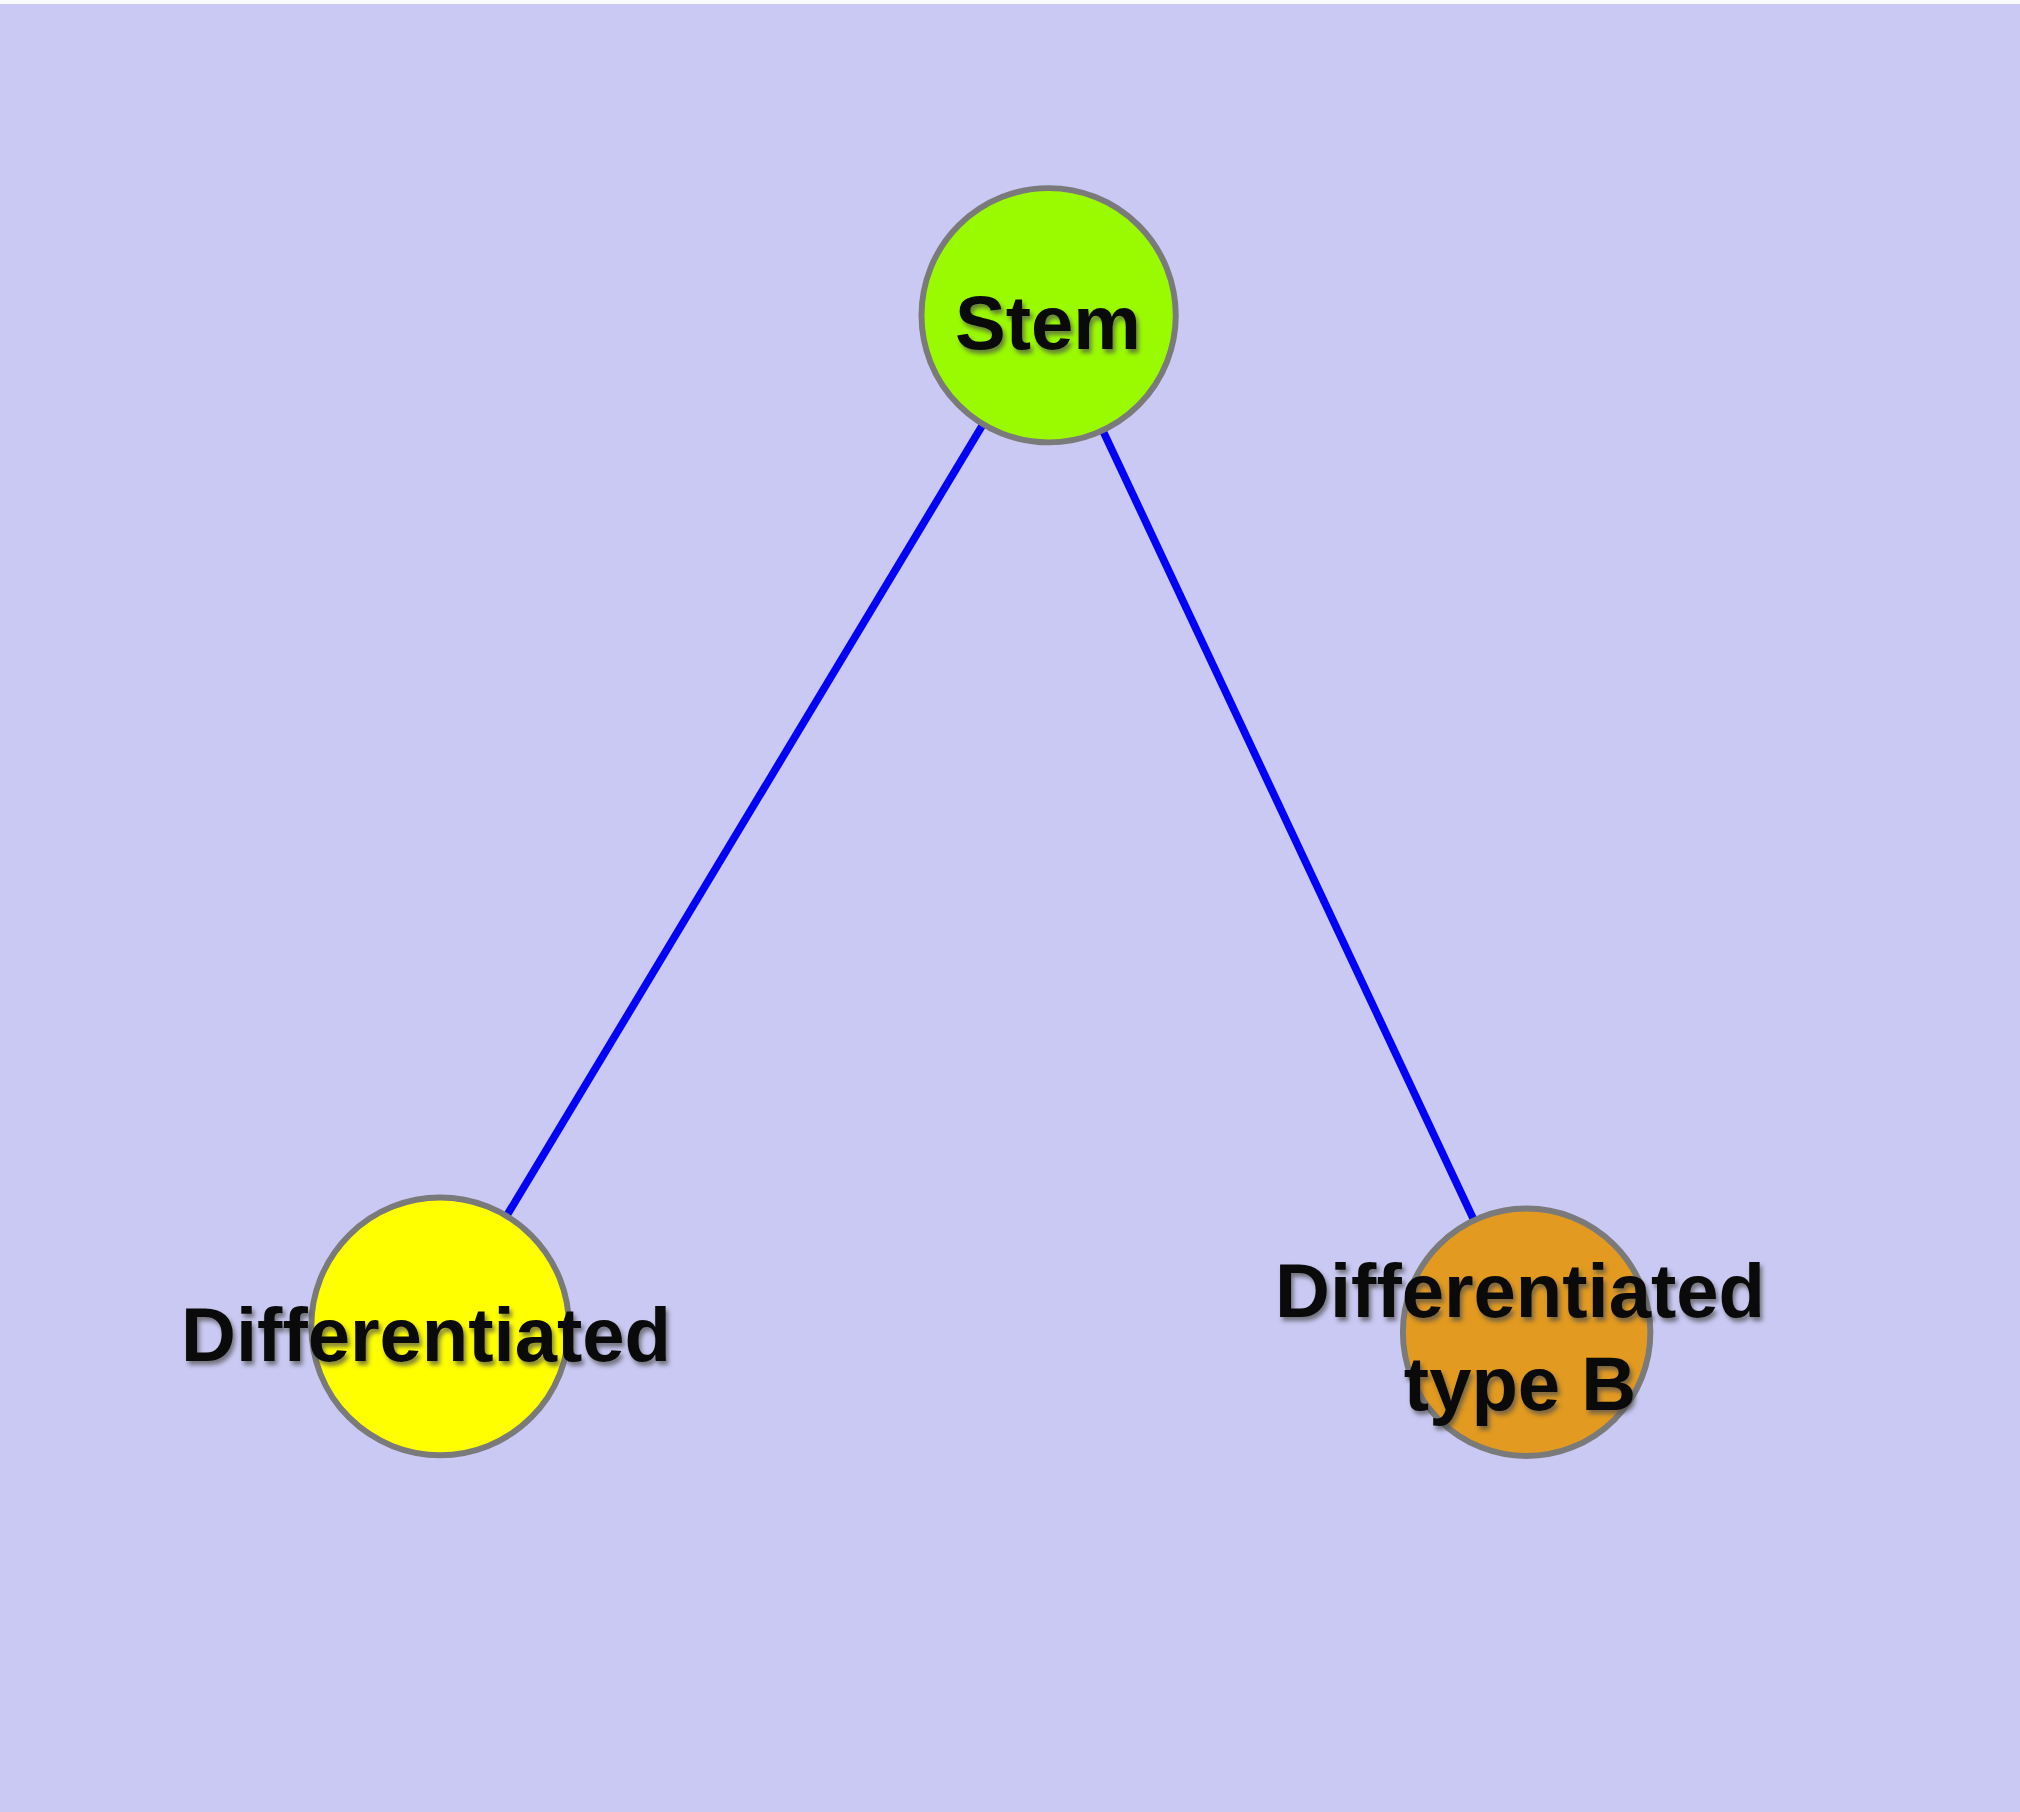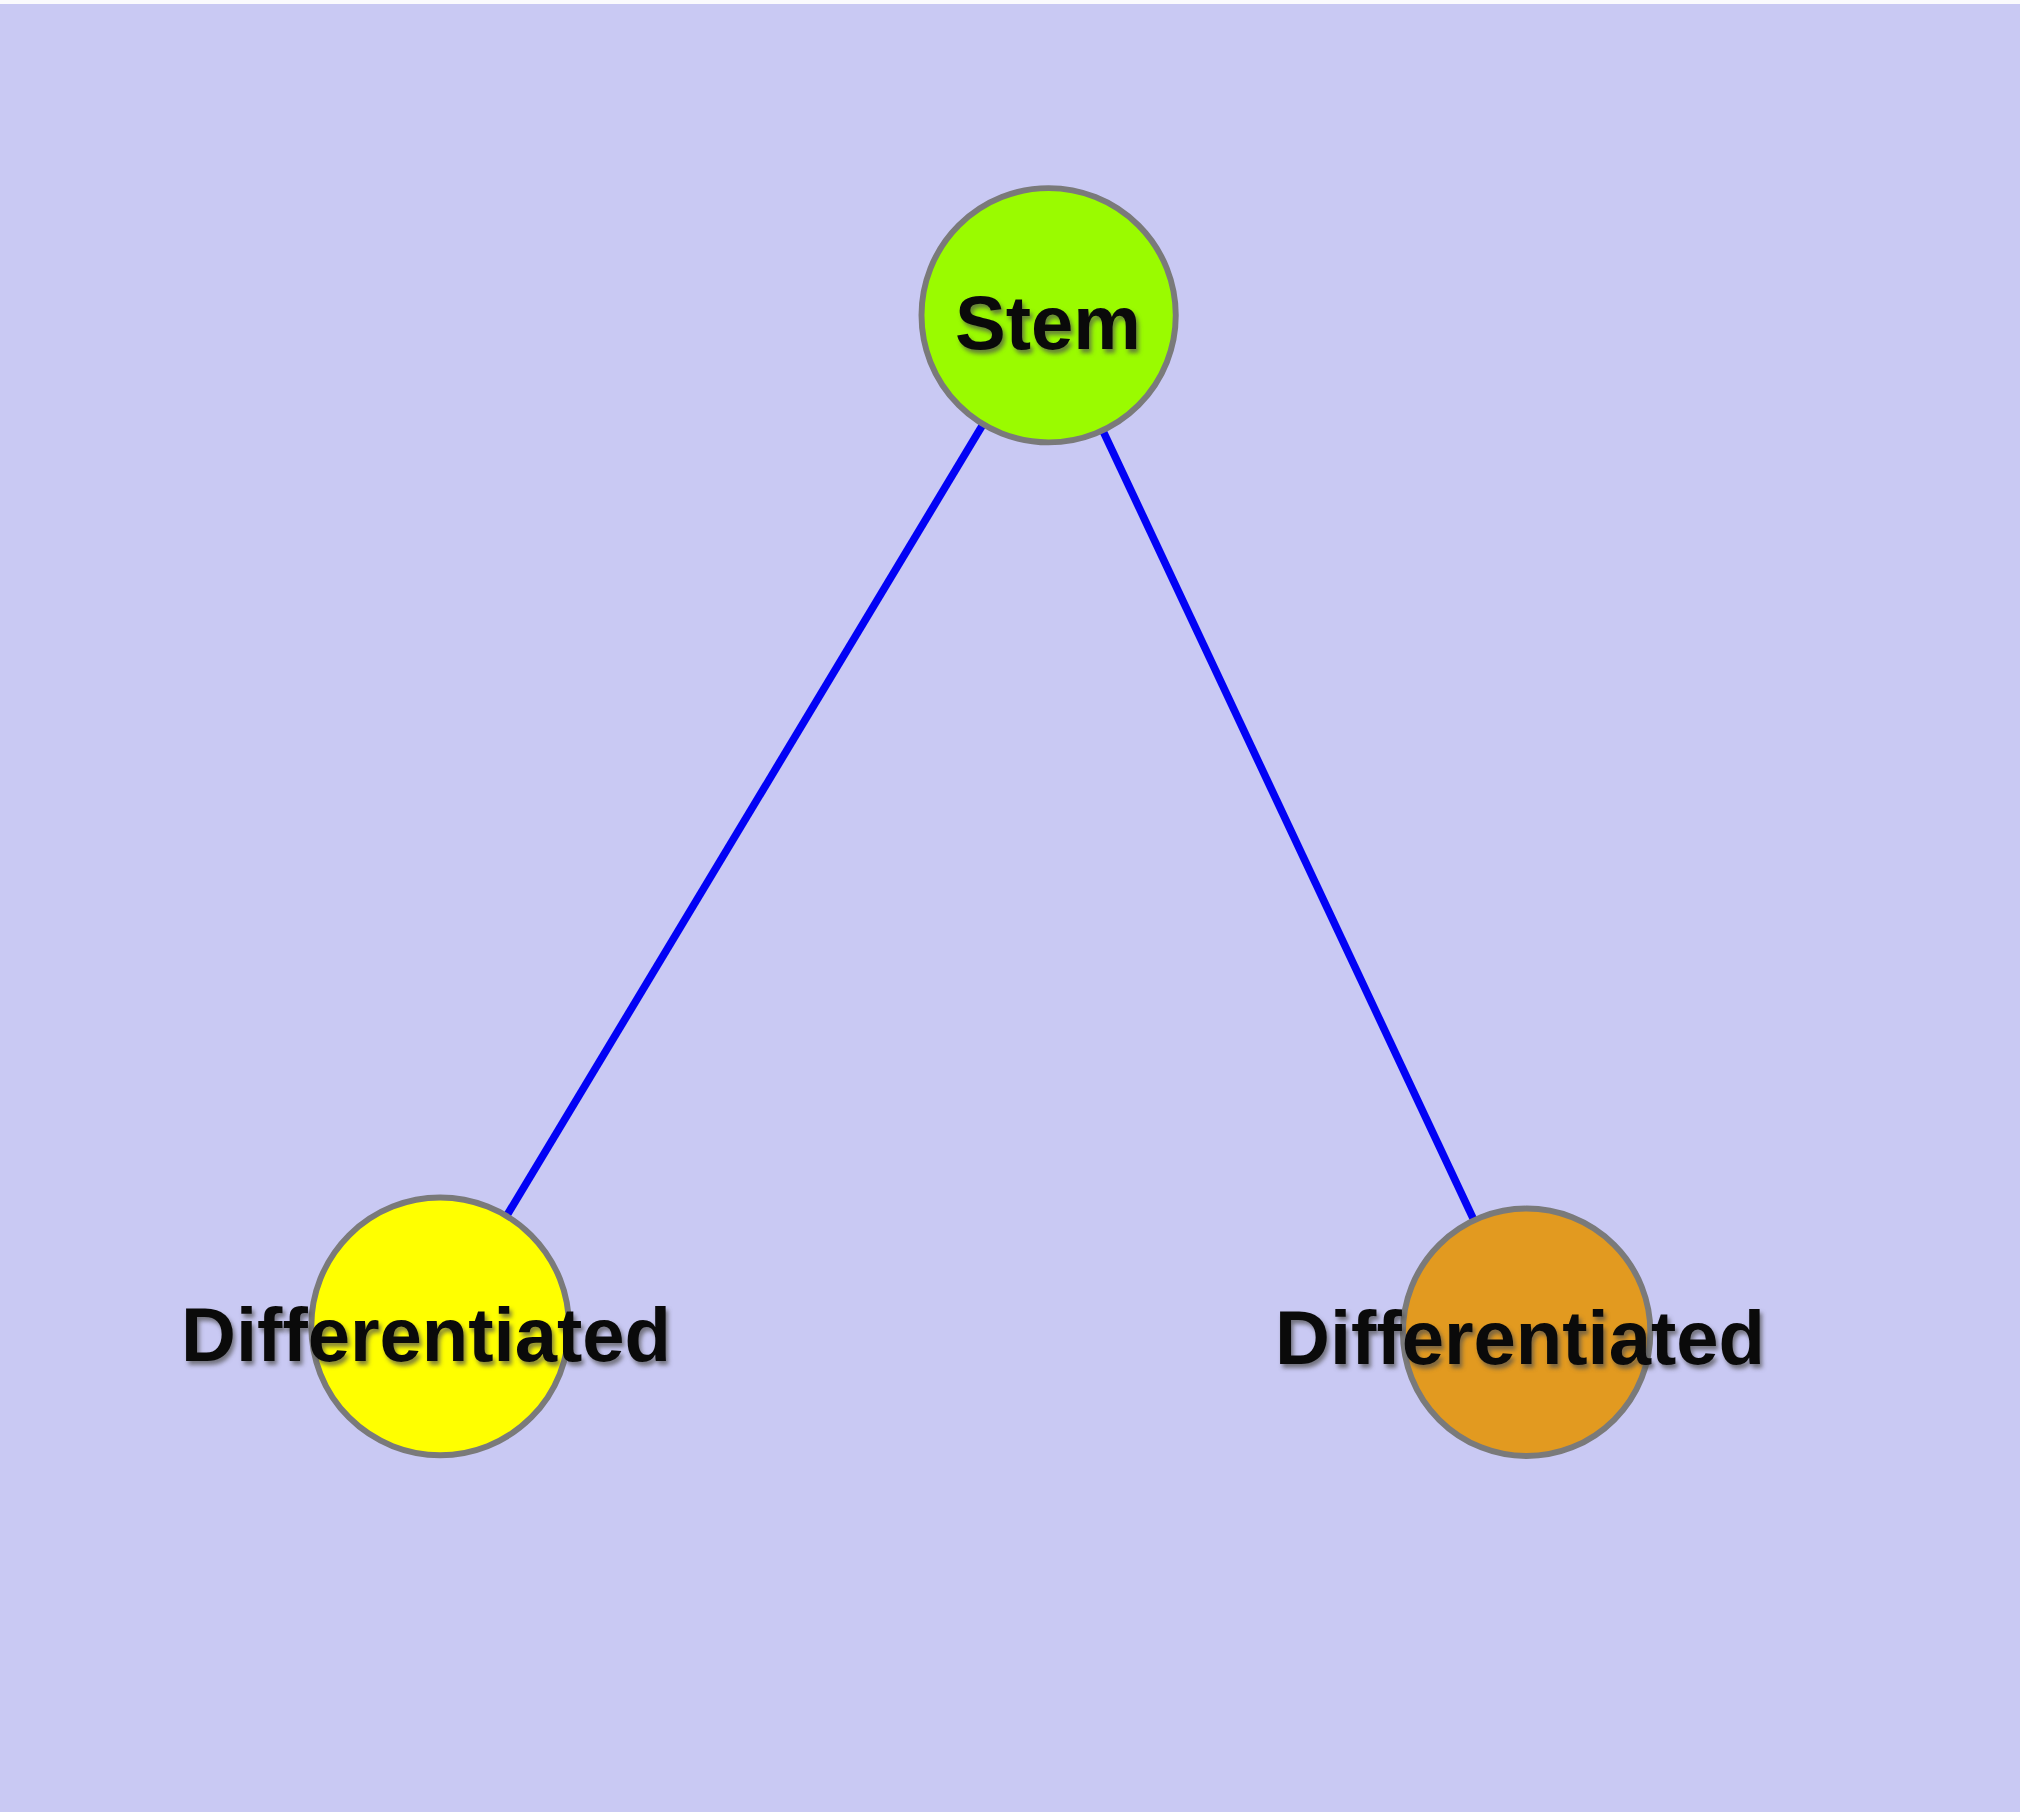--- a/index.html
+++ b/index.html
@@ -69,15 +69,16 @@
   <div class="node-label label-stem">
     <div>Stem</div>
   </div>
 
   <div class="node-label label-a">
     <div>Differentiated</div>
   </div>
 
   <div class="node-label label-b">
     <div>Differentiated</div>
+    <div>type B</div>
   </div>
 </div>
 
 
 </body></html>

